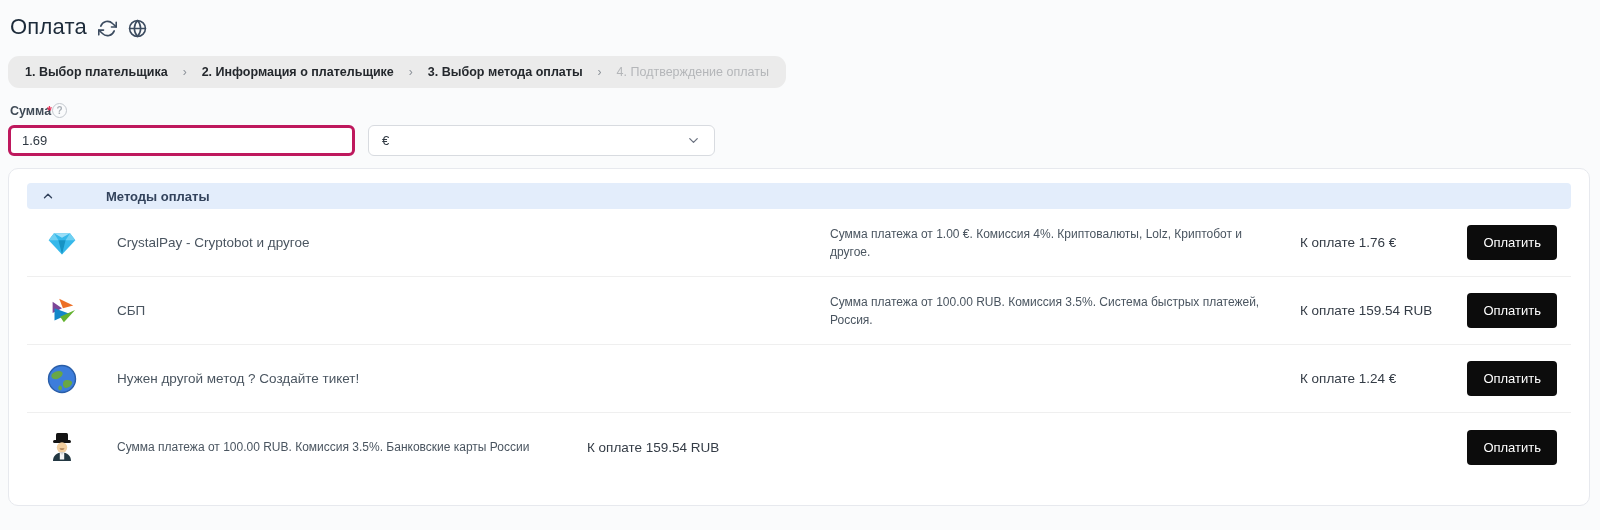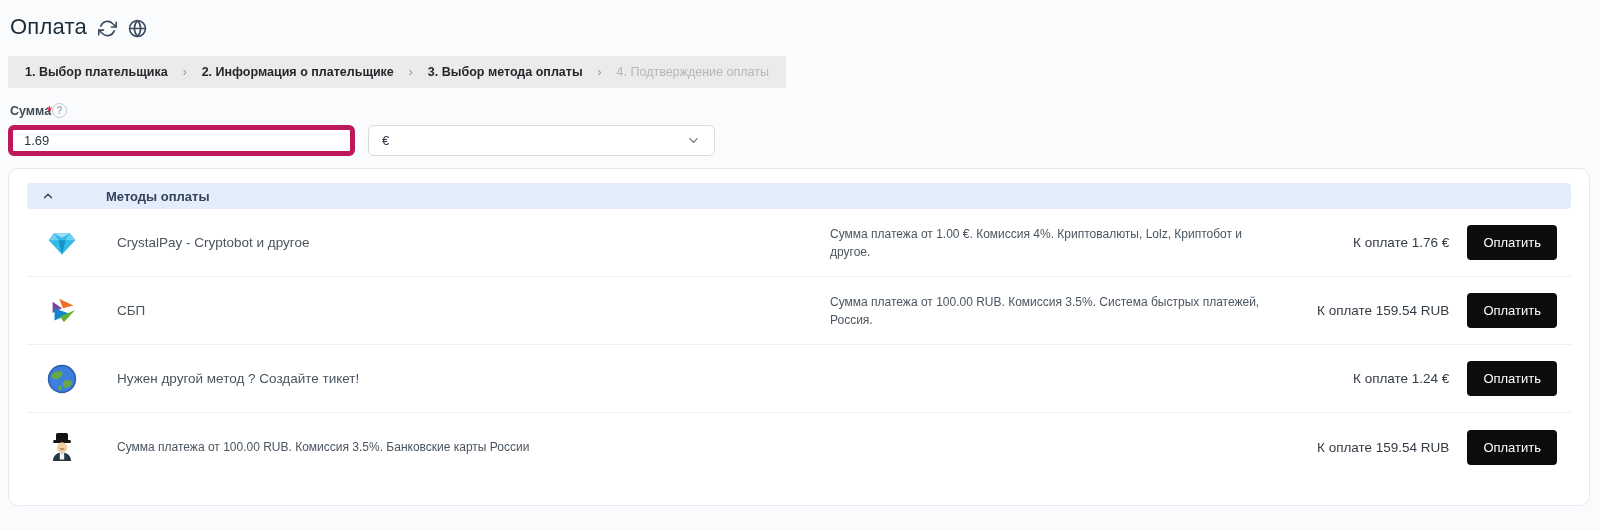--- a/index.html
+++ b/index.html
@@ -13,40 +13,40 @@
 
   
   .title-row { display: flex; align-items: center; gap: 11px; padding-left: 2px; }
   .page-title { font-size: 22px; font-weight: 400; color: #1d2b3a; letter-spacing: .2px; }
   .title-icon { display: inline-flex; cursor: pointer; margin-top: 2px; }
   .title-icon svg { stroke: #3c4c60; }
 
   
   .breadcrumb {
     display: inline-flex; align-items: center; gap: 15px;
-    background: #ebebeb; border-radius: 2px;
+    background: #ebebeb; border-radius: 11px;
     margin-top: 16px; padding: 9px 17px;
     font-size: 12.5px;
   }
   .crumb { font-weight: 700; color: #24282d; cursor: pointer; }
   .crumb.pending { font-weight: 400; color: #b4b6b9; cursor: default; }
   .crumb-sep { color: #8d939a; font-size: 12px; }
 
   
   .field-label-row { margin-top: 15px; display: flex; align-items: center; padding-left: 2px; }
   .field-label { font-size: 12.5px; color: #3f4a56; font-weight: 600; }
   .required-mark { color: #e8345a; font-size: 12.5px; font-weight: 700; margin-left: -4px; }
   .help-icon {
     width: 15px; height: 15px; border: 1px solid #c3c8ce; border-radius: 50%;
     color: #aab0b7; font-size: 10px; display: inline-flex; align-items: center; justify-content: center;
     cursor: pointer; font-weight: 700;
   }
   .amount-row { display: flex; align-items: center; gap: 13px; margin-top: 7px; }
   .amount-input {
-    width: 347px; height: 31px; border: 5px solid #be185d; border-radius: 6px;
+    width: 347px; height: 31px; border: 3px solid #be185d; border-radius: 6px;
     padding: 0 11px; font-size: 13px; color: #2f3842; background: #fff; outline: none;
     font-family: "Liberation Sans", sans-serif;
   }
   .currency-select {
     width: 347px; height: 31px; border: 1px solid #d8dbe0; border-radius: 6px;
     background: #fff; display: flex; align-items: center; justify-content: space-between;
     padding: 0 13px; font-size: 13px; color: #2f3842; cursor: pointer;
   }
 
   
@@ -64,21 +64,21 @@
 
   .pm-row {
     display: flex; align-items: center;
     min-height: 68px; padding-left: 18px;
     border-bottom: 1px solid #efefef;
   }
   .pm-row:last-child { border-bottom: none; }
   .pm-icon { width: 34px; display: flex; justify-content: center; margin-right: 38px; flex: 0 0 auto; }
   .pm-name { width: 713px; flex: 0 0 auto; font-size: 13.5px; color: #4a5560; }
   .pm-desc { width: 470px; flex: 0 0 auto; font-size: 12px; color: #4a5560; line-height: 1.5; padding-right: 24px; }
-  .pm-total { flex: 1; text-align: right; font-size: 13.5px; color: #343c46; padding-right: 18px; white-space: nowrap; }
+  .pm-total { flex: 1; text-align: left; font-size: 13.5px; color: #343c46; padding-right: 18px; white-space: nowrap; }
   .pay-button {
     flex: 0 0 auto; margin-right: 14px;
     background: #0c0c0c; color: #fff; border: none; border-radius: 4px;
     font-size: 13px; padding: 10px 16px; cursor: pointer;
     font-family: "Liberation Sans", sans-serif;
   }
 </style>
 </head>
 <body>
 

